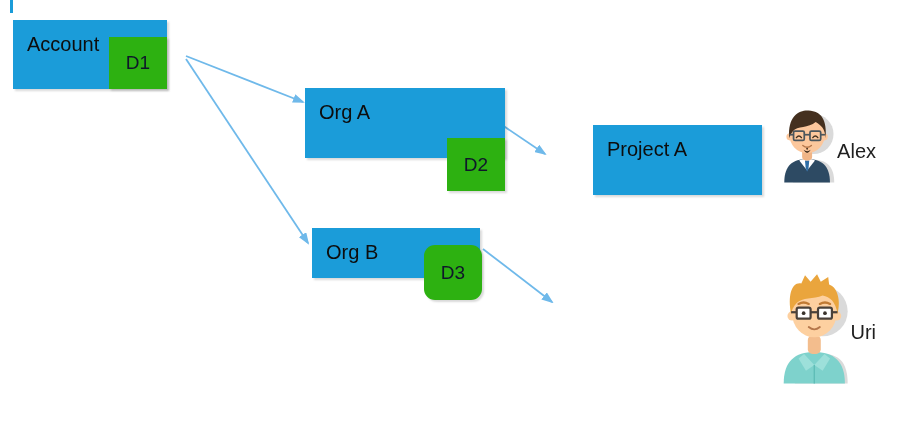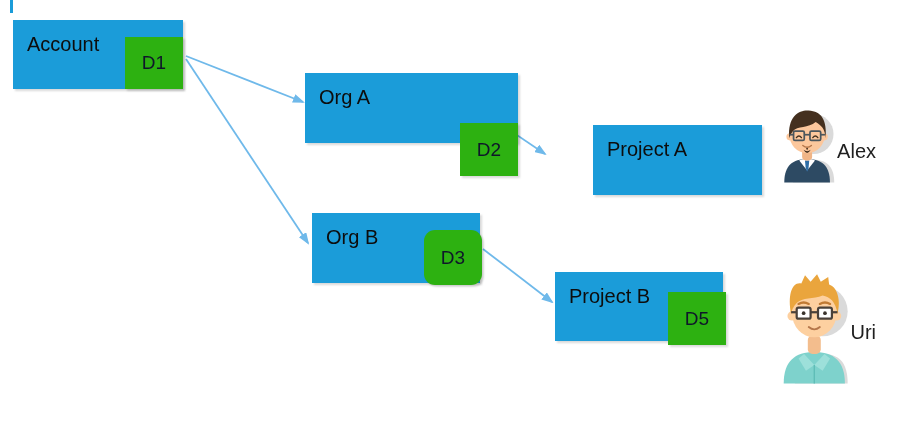--- a/index.html
+++ b/index.html
@@ -37,27 +37,27 @@
     background: #2db111;
     box-shadow: 2px 2px 2px rgba(0,0,0,0.15);
     display: flex;
     align-items: center;
     justify-content: center;
   }
   .badge span {
     font-size: 19px;
     color: #0f172a;
   }
-  .node-account   { left: 13px;  top: 20px;  width: 170px; height: 69px; }
+  .node-account   { left: 13px;  top: 20px;  width: 154px; height: 69px; }
   .node-account .badge   { right: 0px;  top: 17px; height: 52px; }
-  .node-org-a     { left: 305px; top: 73px;  width: 168px; height: 70px; padding-left: 45px; }
+  .node-org-a     { left: 305px; top: 88px;  width: 200px; height: 70px; }
   .node-org-a .badge     { right: 0px;  top: 18px; margin-top: 32px; }
   .node-project-a { left: 548px; top: 125px; width: 169px; height: 70px; margin-left: 45px; }
   .node-project-a .badge { right: -1px; top: 18px; }
-  .node-org-b     { left: 312px; top: 213px; width: 168px; height: 70px; }
+  .node-org-b     { left: 312px; top: 228px; width: 168px; height: 50px; }
   .node-org-b .badge     { right: -2px; top: 17px; height: 55px; border-radius: 11px; }
   .node-project-b { left: 555px; top: 272px; width: 168px; height: 69px; }
   .node-project-b .badge { right: -3px; top: 20px; }
   .artifact-line {
     position: absolute;
     left: 10px; top: 0;
     width: 3px; height: 13px;
     background: #1b9cd9;
   }
   .user {
@@ -114,26 +114,20 @@
     <span class="node-label">Project A</span>
   </div>
 
   <div class="node node-org-b">
     <span class="node-label">Org B</span>
     <div class="badge">
       <span>D3</span>
     </div>
   </div>
 
-  <div class="node node-project-b">
-    <span class="node-label">Project B</span>
-    <div class="badge">
-      <span>D5</span>
-    </div>
-  </div>
 
   <figure class="user user-alex">
     <svg width="80" height="108" viewBox="0 0 80 108">
 
       <g fill="#dadada">
         <circle cx="47" cy="40" r="28"></circle>
         <path d="M18,108 C18,84 30,76 47,76 C64,76 76,84 76,108 Z"></path>
       </g>
 
       <path d="M6,108 C6,84 18,75 38,75 C58,75 70,84 70,108 Z" fill="#2d4a63"></path>

